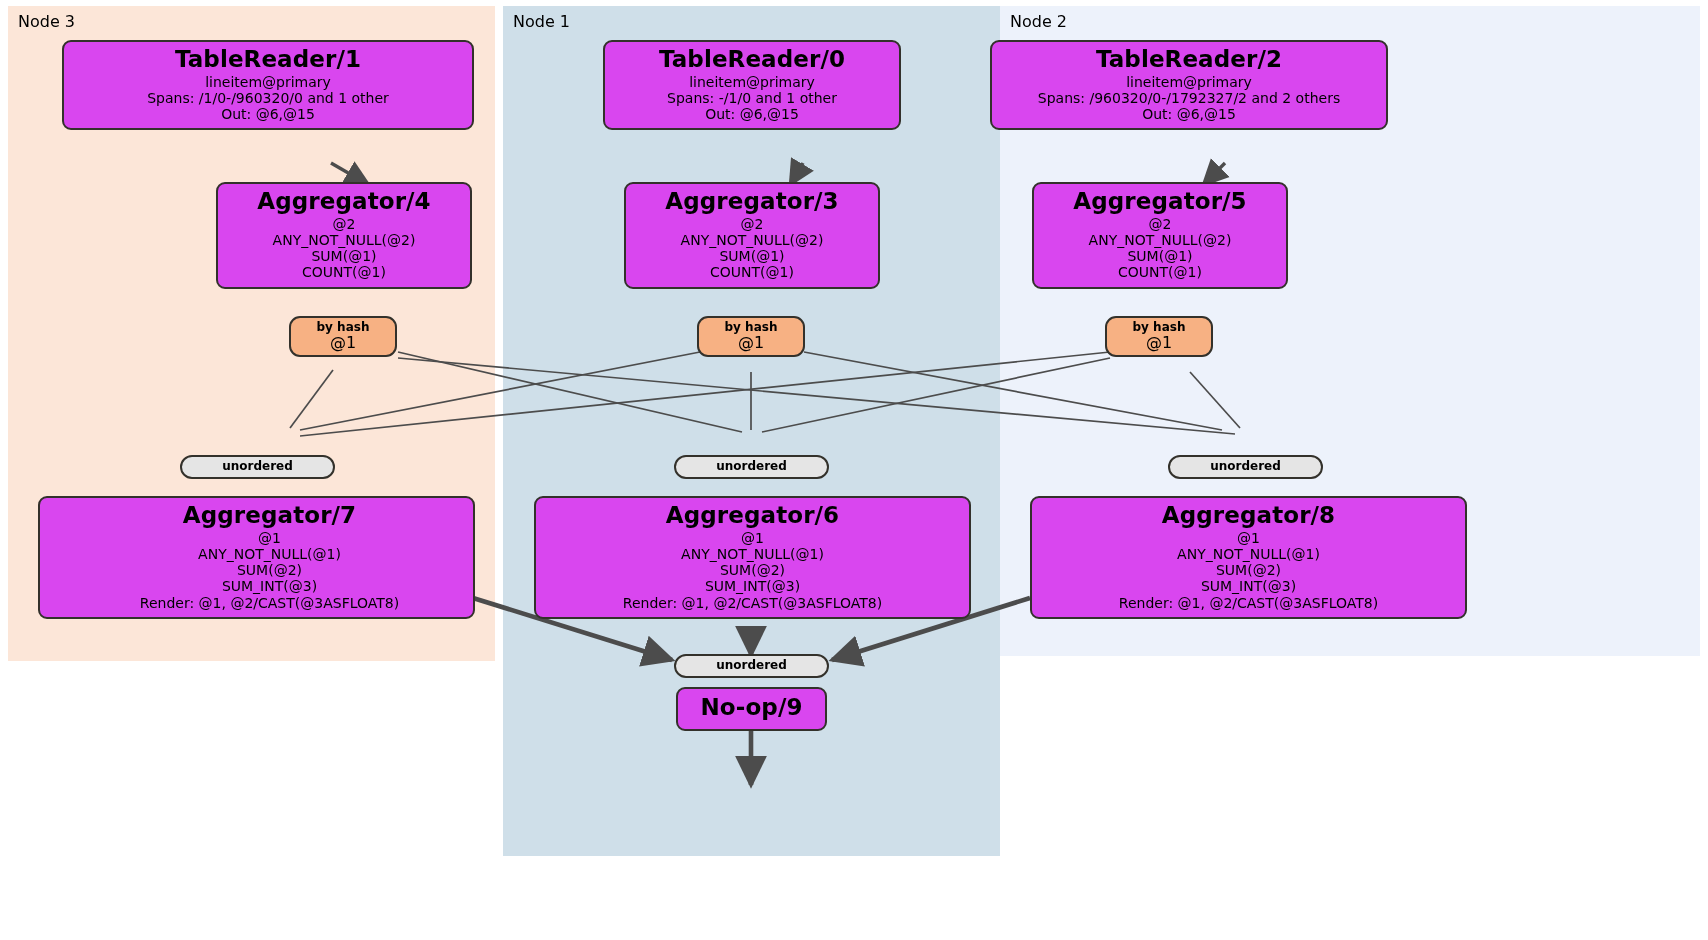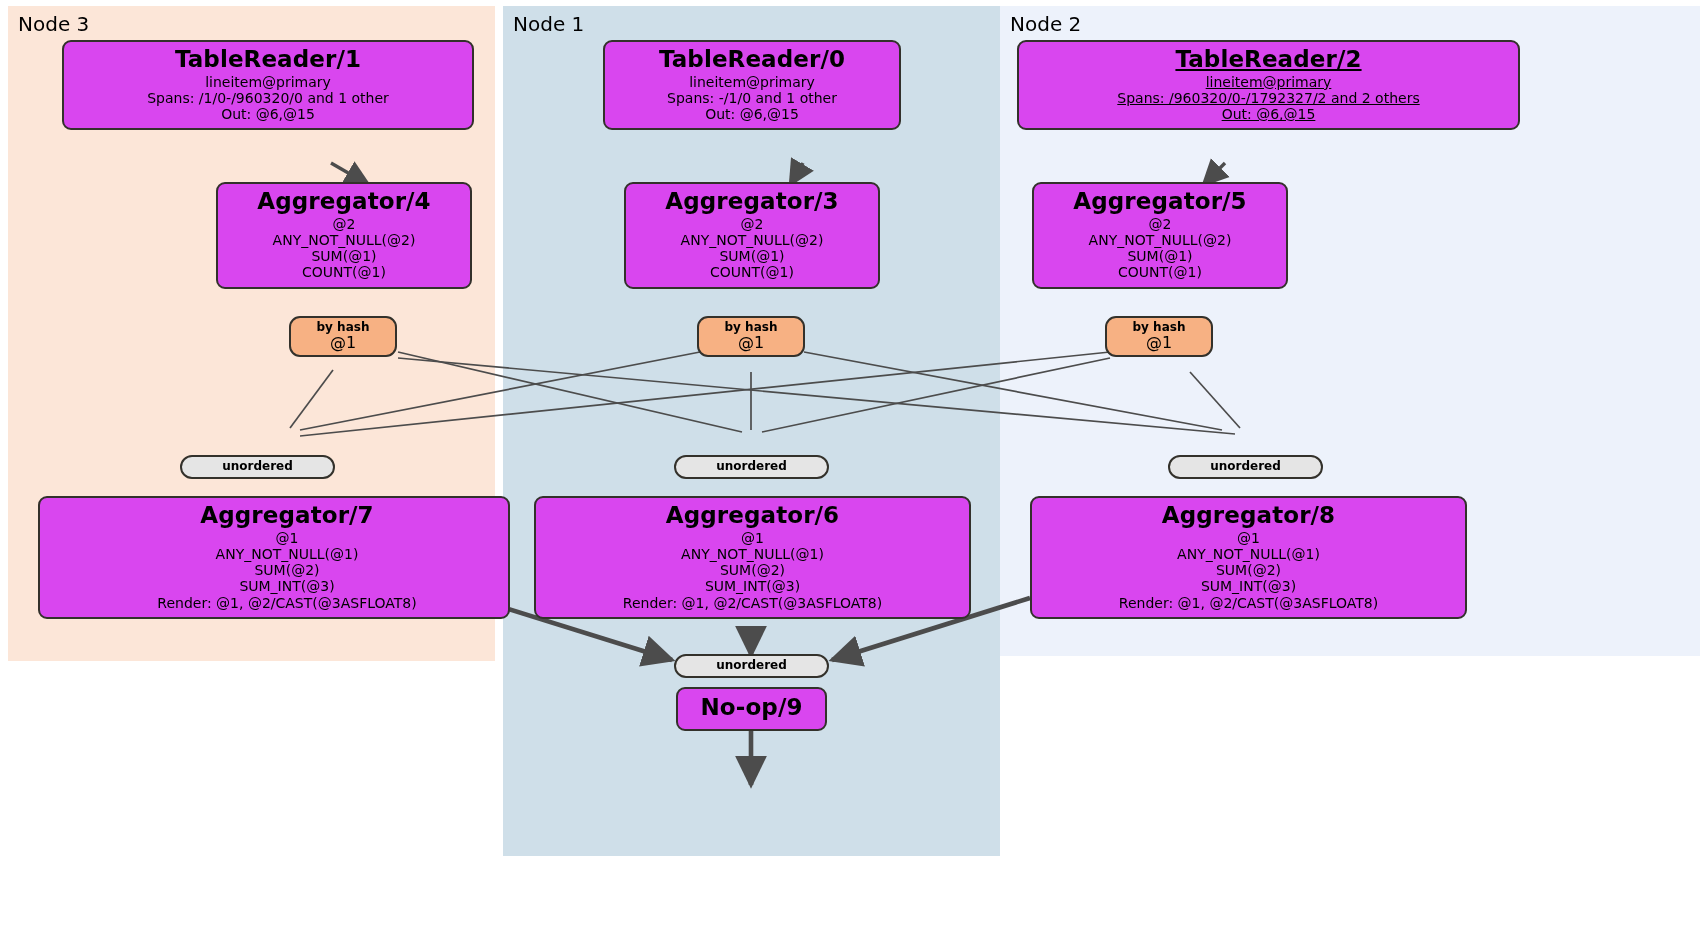--- a/index.html
+++ b/index.html
@@ -5,21 +5,21 @@
   html,body{margin:0;padding:0;background:#ffffff;}
   body{font-family:"DejaVu Sans","Liberation Sans",sans-serif;}
 
   #stage{position:relative;width:1708px;height:940px;overflow:hidden;background:#fff;}
 
   .node-panel{position:absolute;box-sizing:border-box;}
   #panel-node3{left:8px;  top:6px;  width:487px; height:655px; background:#fce6d8;}
   #panel-node1{left:503px;top:6px;  width:497px; height:850px; background:#cfdfe9;}
   #panel-node2{left:1000px;top:6px; width:700px; height:650px; background:#edf2fb;}
 
-  .panel-label{position:absolute;left:10px;top:6px;font-size:20px;color:#000;
+  .panel-label{position:absolute;left:10px;top:6px;font-size:16px;color:#000;
                font-family:"DejaVu Sans","Liberation Sans",sans-serif;white-space:nowrap;}
 
   svg#edges{position:absolute;left:0;top:0;width:1708px;height:940px;pointer-events:none;}
 
   .proc{position:absolute;box-sizing:border-box;background:#d946ef;border:2px solid #33312b;
         border-radius:9px;text-align:center;padding:4px 10px 6px 10px;line-height:1.16;
         font-size:19px;color:#000;}
   .proc .ttl{font-weight:bold;font-size:23px;display:block;margin-bottom:1px;letter-spacing:0.1px;}
   .proc .ln{display:block;font-size:14px;white-space:nowrap;}
 
@@ -88,21 +88,21 @@
     <span class="ln">Out: @6,@15</span>
   </div>
 
   <div class="proc" style="left:603px;top:40px;width:298px;">
     <span class="ttl">TableReader/0</span>
     <span class="ln">lineitem@primary</span>
     <span class="ln">Spans: -/1/0 and 1 other</span>
     <span class="ln">Out: @6,@15</span>
   </div>
 
-  <div class="proc" style="left:1017px;top:40px;width:503px;text-decoration:underline;">
+  <div class="proc" style="left:990px;top:40px;width:398px;">
     <span class="ttl">TableReader/2</span>
     <span class="ln">lineitem@primary</span>
     <span class="ln">Spans: /960320/0-/1792327/2 and 2 others</span>
     <span class="ln">Out: @6,@15</span>
   </div>
 
   <div class="proc" style="left:216px;top:182px;width:256px;">
     <span class="ttl">Aggregator/4</span>
     <span class="ln">@2</span>
     <span class="ln">ANY_NOT_NULL(@2)</span>
@@ -142,21 +142,21 @@
   <div class="badge badge-unord" style="left:180px;top:455px;width:155px;">
     <span class="bt">unordered</span>
   </div>
   <div class="badge badge-unord" style="left:674px;top:455px;width:155px;">
     <span class="bt">unordered</span>
   </div>
   <div class="badge badge-unord" style="left:1168px;top:455px;width:155px;">
     <span class="bt">unordered</span>
   </div>
 
-  <div class="proc" style="left:38px;top:496px;width:472px;padding-left:36px;">
+  <div class="proc" style="left:38px;top:496px;width:437px;padding-left:36px;">
     <span class="ttl">Aggregator/7</span>
     <span class="ln">@1</span>
     <span class="ln">ANY_NOT_NULL(@1)</span>
     <span class="ln">SUM(@2)</span>
     <span class="ln">SUM_INT(@3)</span>
     <span class="ln">Render: @1, @2/CAST(@3ASFLOAT8)</span>
   </div>
 
   <div class="proc" style="left:534px;top:496px;width:437px;">
     <span class="ttl">Aggregator/6</span>

